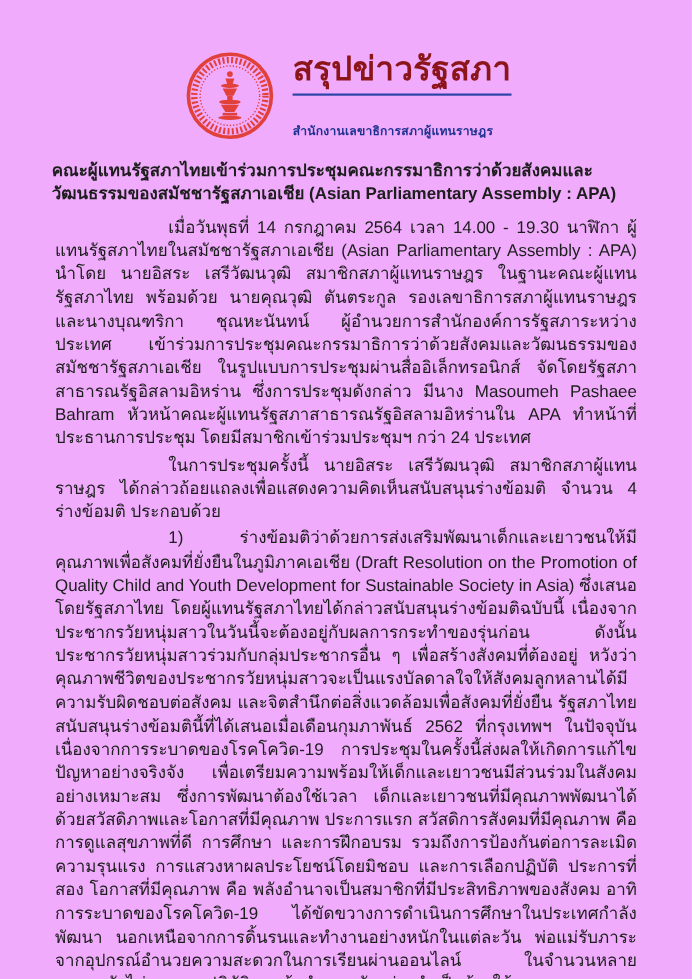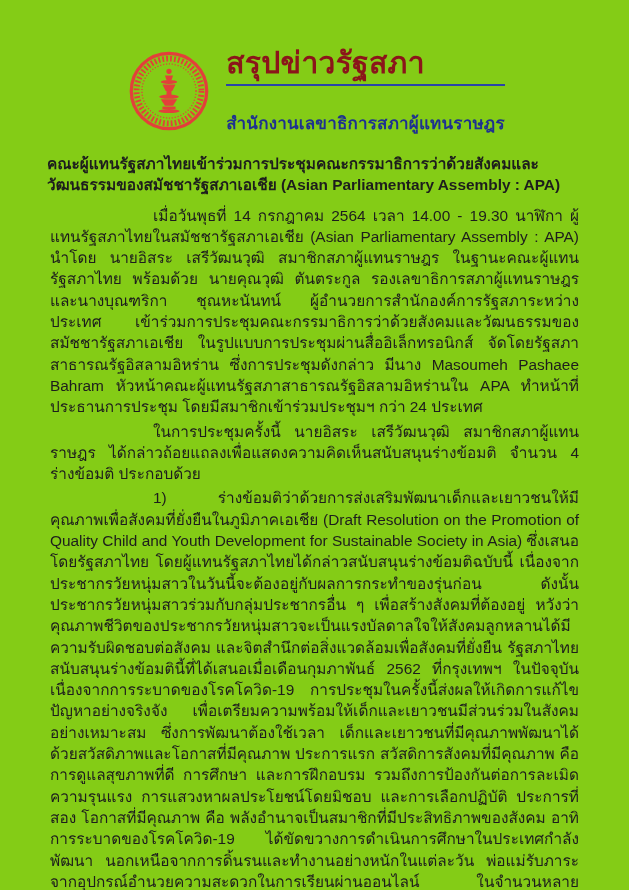--- a/index.html
+++ b/index.html
@@ -7,21 +7,21 @@
   body {
     width: 629px;
     height: 890px;
     background: #ffffff;
     font-family: "Liberation Sans", "DejaVu Sans", sans-serif;
   }
   .page {
     position: relative;
     width: 629px;
     height: 890px;
-    background: #84cc16;
+    background: #f0abfc;
     overflow: hidden;
   }
   
   .header {
     display: flex;
     align-items: center;
     justify-content: center;
     padding-top: 46px;
     gap: 12px;
   }
@@ -37,21 +37,21 @@
     font-size: 30px;
     font-weight: bold;
     line-height: 1.1;
     letter-spacing: 0.3px;
     padding-bottom: 5px;
     border-bottom: 2.5px solid #2a44a8;
   }
   .masthead-sub {
     margin: 23px 0 0 0;
     color: #1e3190;
-    font-size: 17px;
+    font-size: 11px;
     font-weight: bold;
     letter-spacing: 0.2px;
   }
   
   .content {
     margin: 17px 47px 0 47px;
     width: 535px;
     color: #1d1d1d;
     font-size: 15.4px;
     line-height: 21.3px;

